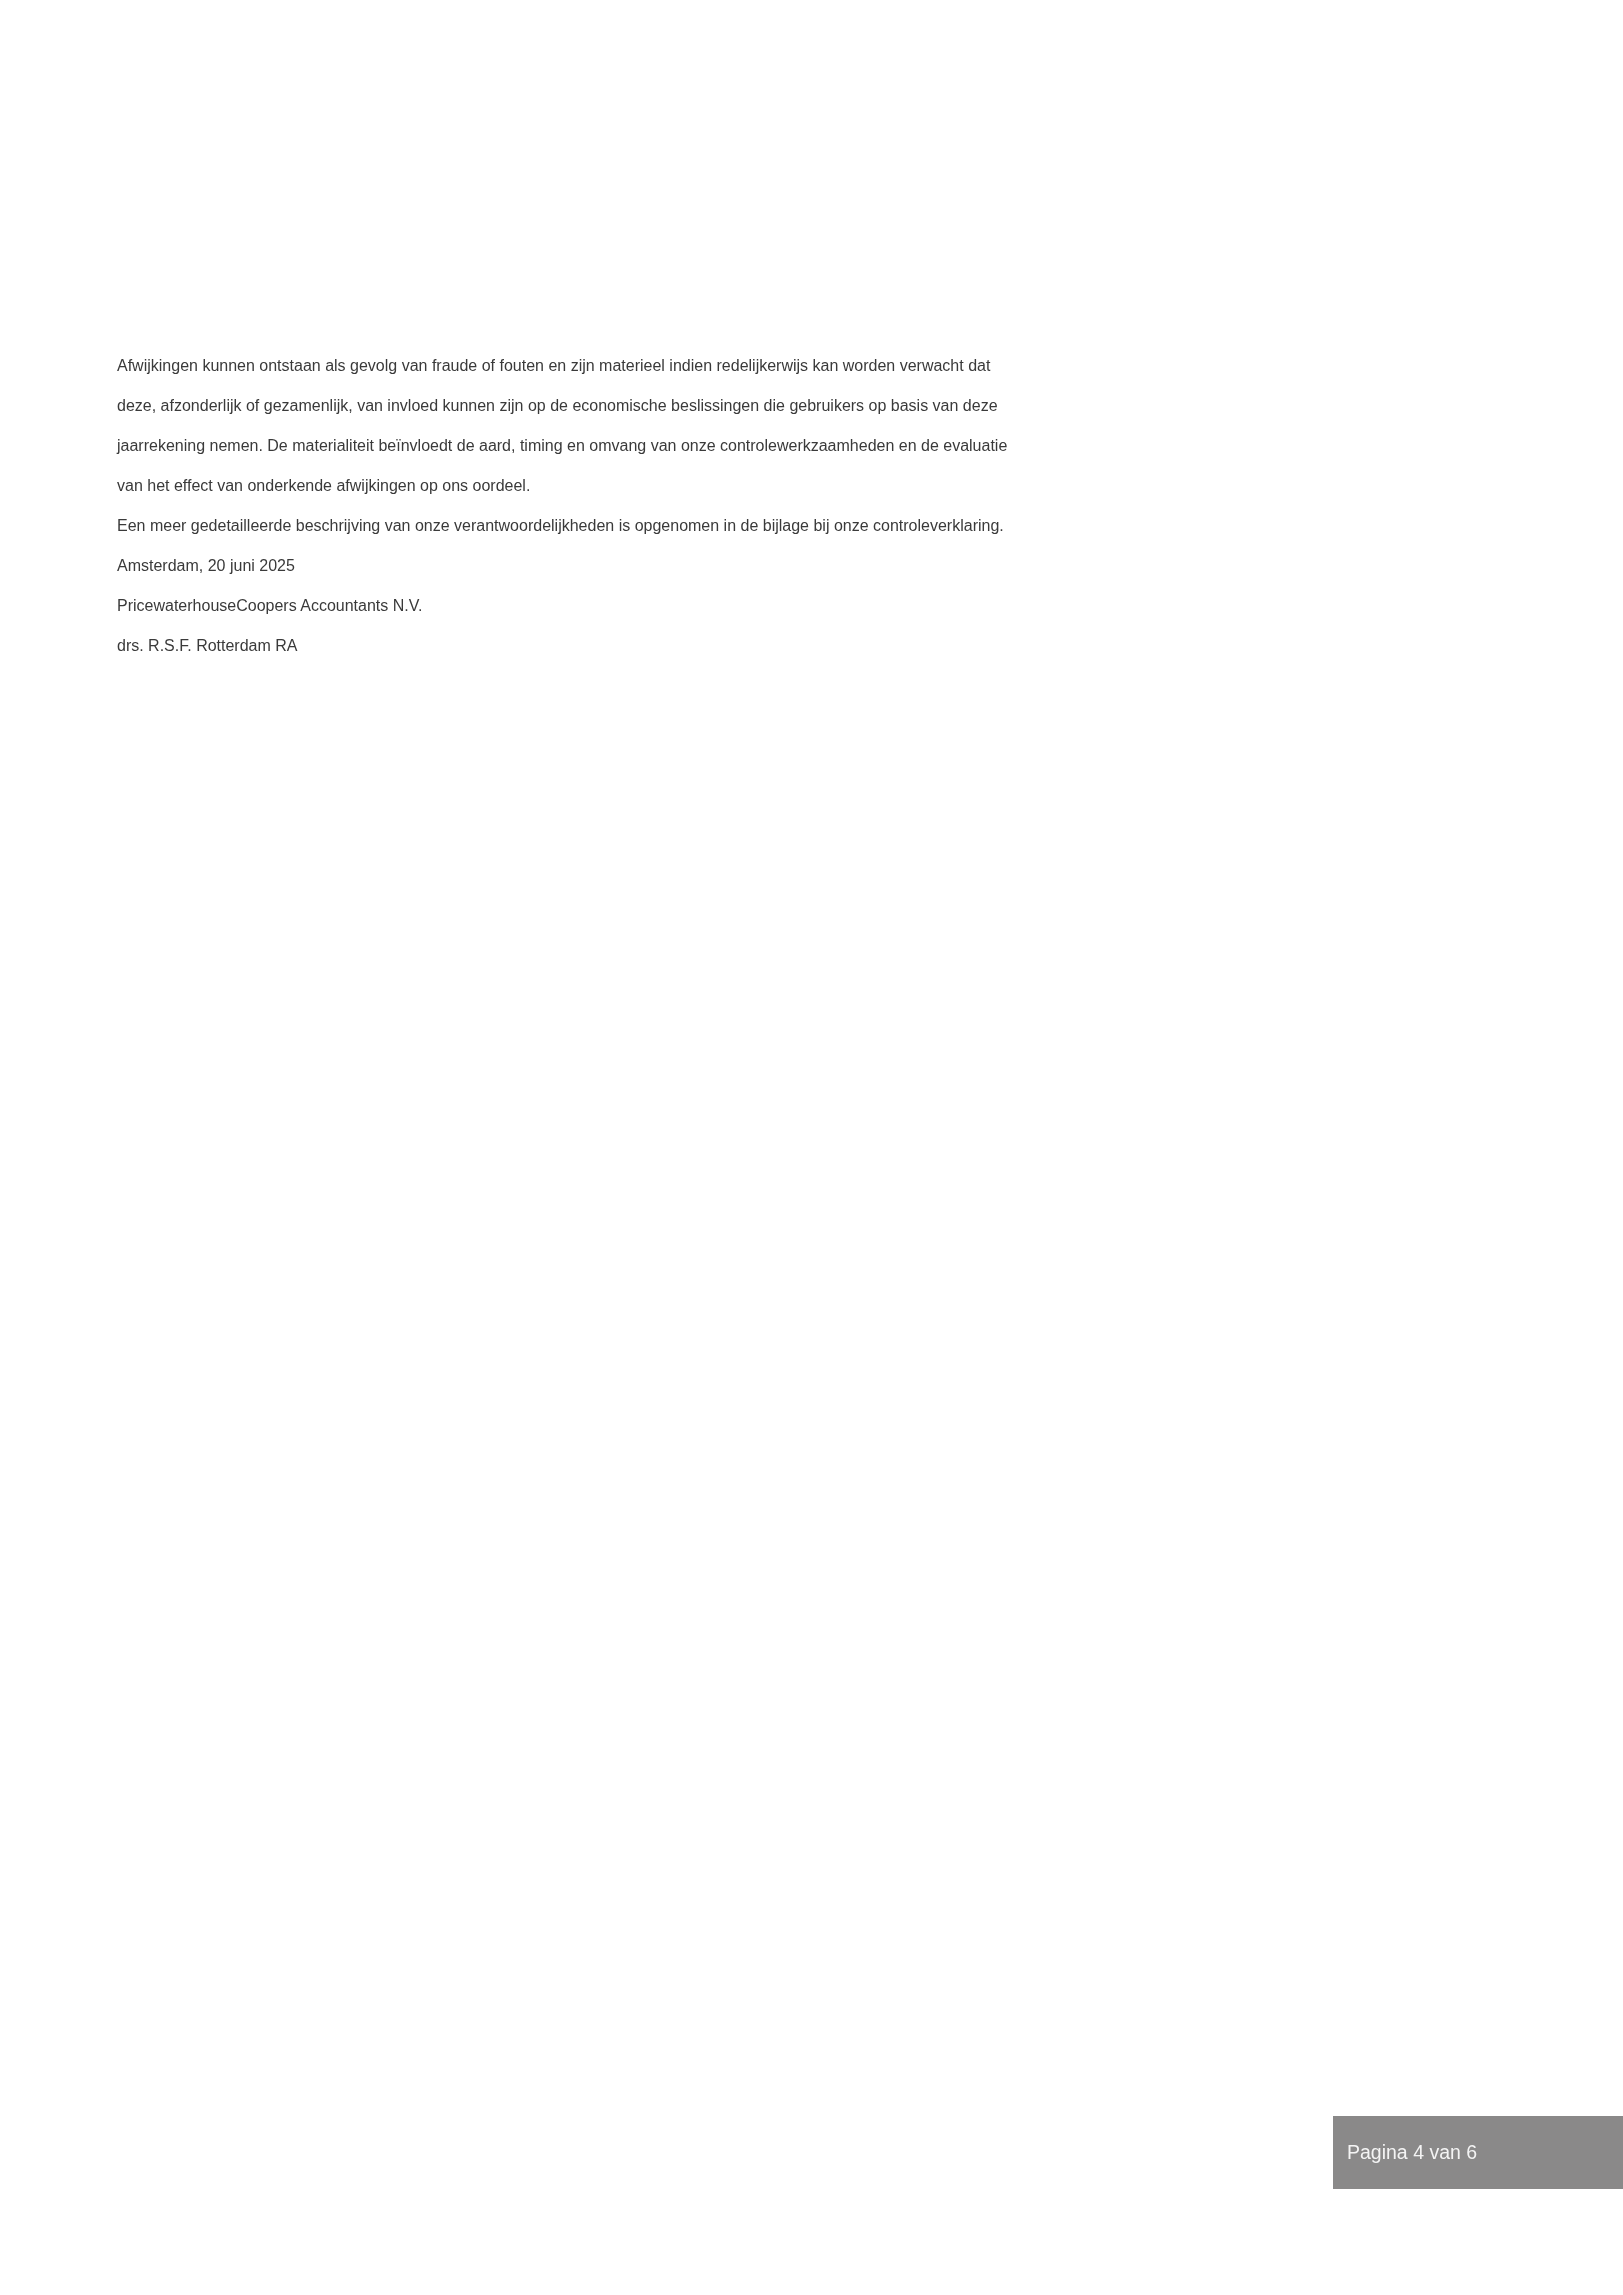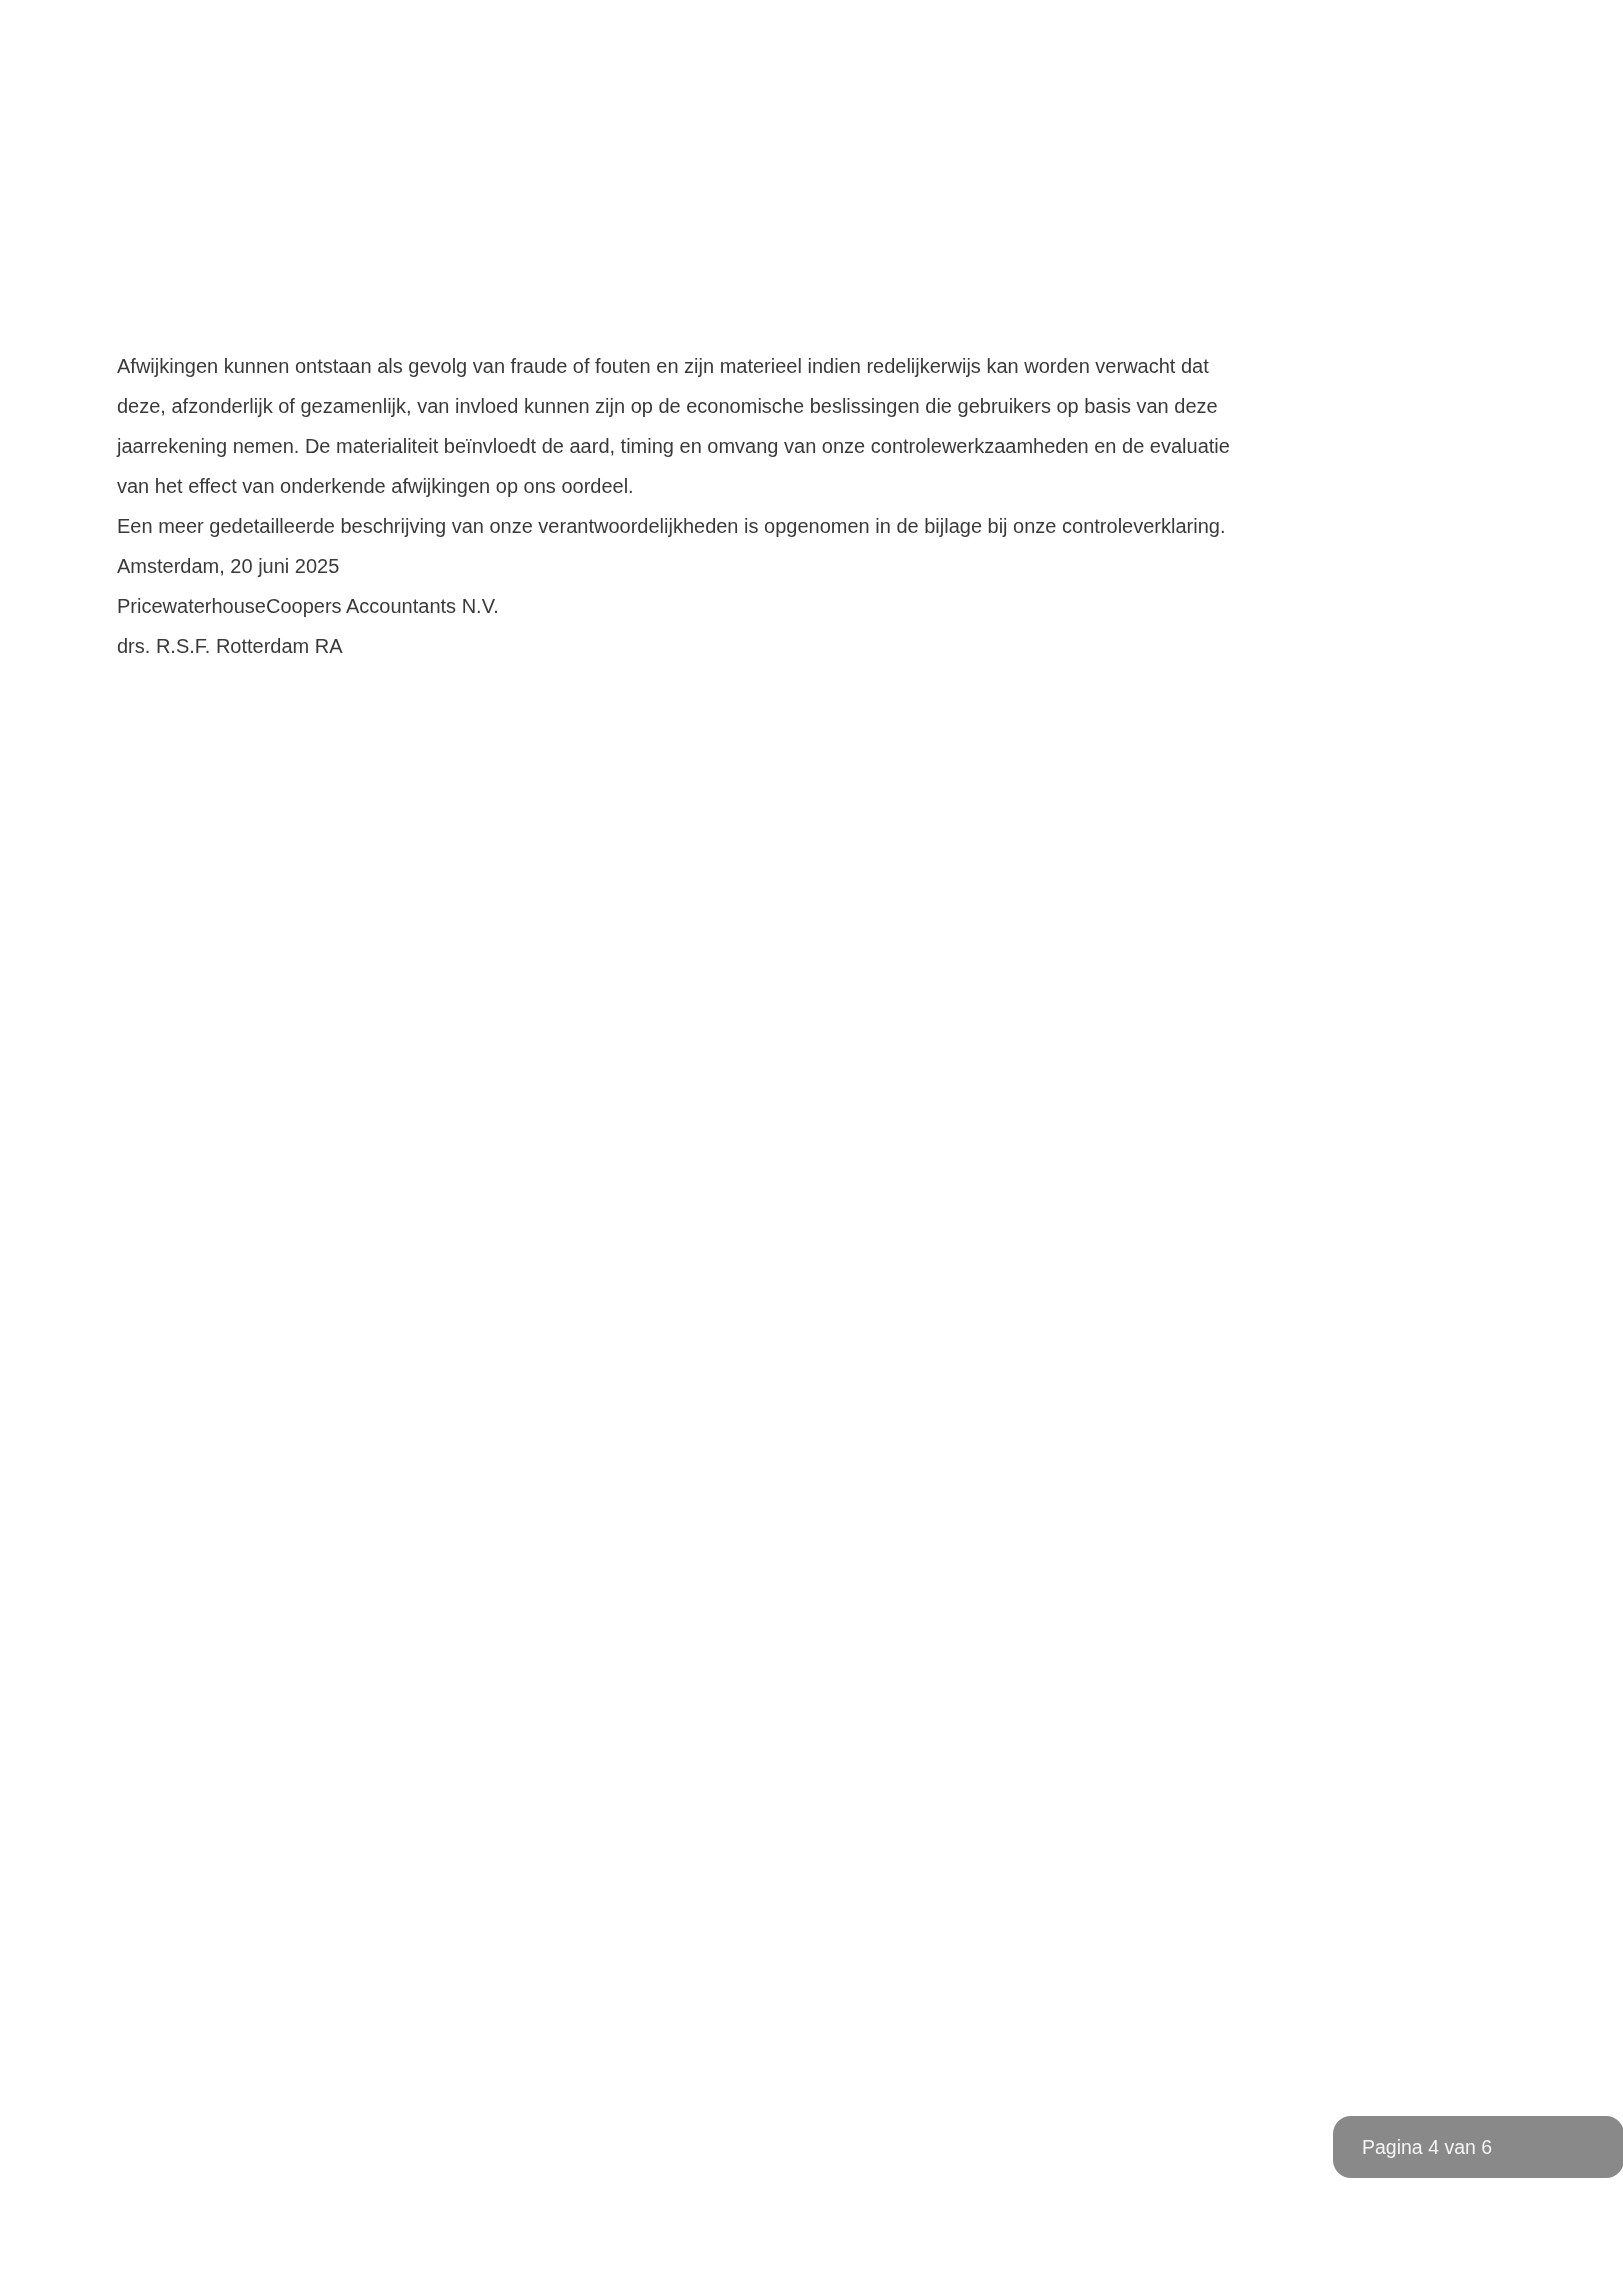--- a/index.html
+++ b/index.html
@@ -35,43 +35,42 @@
     letter-spacing: -2.5px;
     color: #000000;
   }
 
   
   .content {
     position: absolute;
     left: 117px;
     top: 346px;
     width: 1353px;
-    font-size: 20px;
+    font-size: 16px;
     line-height: 40px;
   }
   .content p { margin: 0; white-space: pre-line; }
   .p-materiality { margin-bottom: 25px; }
   .p-appendix    { margin-bottom: 29px; }
   .p-dateline    { margin-bottom: 49px; }
 
   
   .page-badge {
     position: absolute;
     left: 1333px;
     right: 0;
     top: 2116px;
-    height: 62px;
+    height: 73px;
     background: #8a8989;
     color: #f4f4f4;
     font-size: 19.5px;
     display: flex;
     align-items: center;
-    padding-left: 29px;
+    padding-left: 14px;
     box-sizing: border-box;
-    border-radius: 18px;
   }
 
   
   .footer-bar {
     position: absolute;
     left: 0;
     right: 0;
     top: 2183px;
     bottom: 0;
     background: #dcdcdc;

